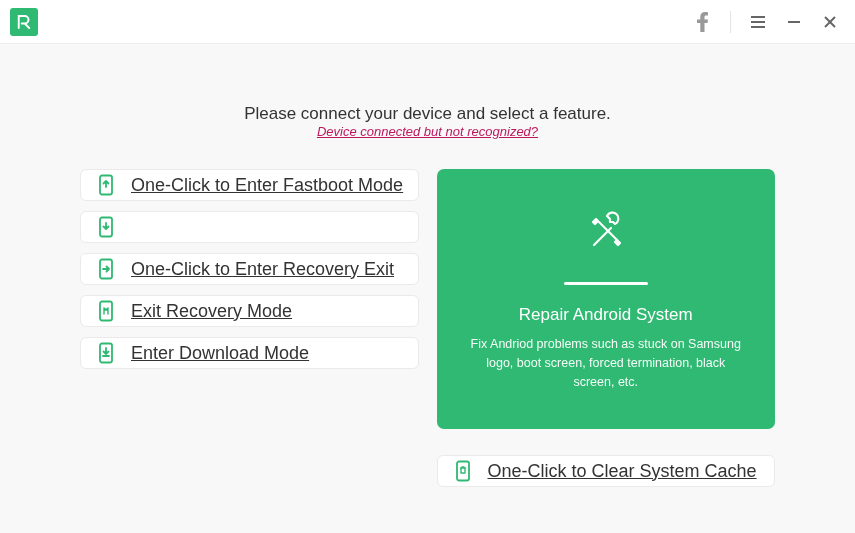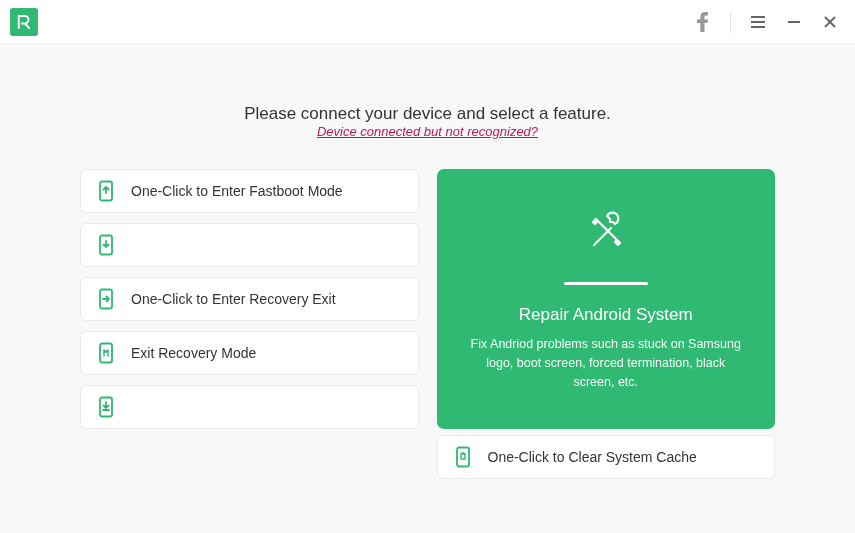--- a/index.html
+++ b/index.html
@@ -52,32 +52,33 @@
     text-decoration: underline;
     font-style: italic;
     cursor: pointer;
     margin-bottom: 30px;
   }
   .grid {
     display: flex;
     gap: 18px;
   }
   .left-col { flex: 1; display: flex; flex-direction: column; gap: 10px; }
-  .right-col { flex: 1; display: flex; flex-direction: column; gap: 6px; }
+  .right-col { flex: 1; display: flex; flex-direction: column; gap: 26px; }
   .opt-btn {
     background: #ffffff;
     border: 1px solid #eaeaea;
     border-radius: 6px;
-    height: 44px;
+    height: 32px;
     display: flex;
     align-items: center;
     padding: 0 14px;
-    font-size: 14px;
+    font-size: 18px;
     color: #333;
     cursor: pointer;
+    text-decoration: underline;
   }
   .opt-btn .ico {
     width: 22px; height: 22px;
     margin-right: 14px;
     display: flex; align-items: center; justify-content: center;
     color: #2fb972;
   }
   .big-card {
     background: #2fb972;
     border-radius: 7px;
@@ -190,20 +191,21 @@
         <span>Exit Recovery Mode</span>
       </div>
 
       <div class="opt-btn">
         <span class="ico">
           <svg width="20" height="22" viewBox="0 0 20 22" fill="none" stroke="#2fb972" stroke-width="1.8">
             <rect x="4" y="1.5" width="12" height="19" rx="2"></rect>
             <path d="M10 6 V12 M7.5 9.5 L10 12 L12.5 9.5 M7 14 h6" stroke-linecap="round" stroke-linejoin="round"></path>
           </svg>
         </span>
+        <span>Enter Download Mode</span>
       </div>
 
 
     </div>
 
     <div class="right-col">
       <div class="big-card">
         <div class="tools-ico">
           <svg width="54" height="54" viewBox="0 0 54 54" fill="none" stroke="#fff" stroke-width="2.2" stroke-linecap="round" stroke-linejoin="round">
             <path d="M15 39 L32 22"></path>

